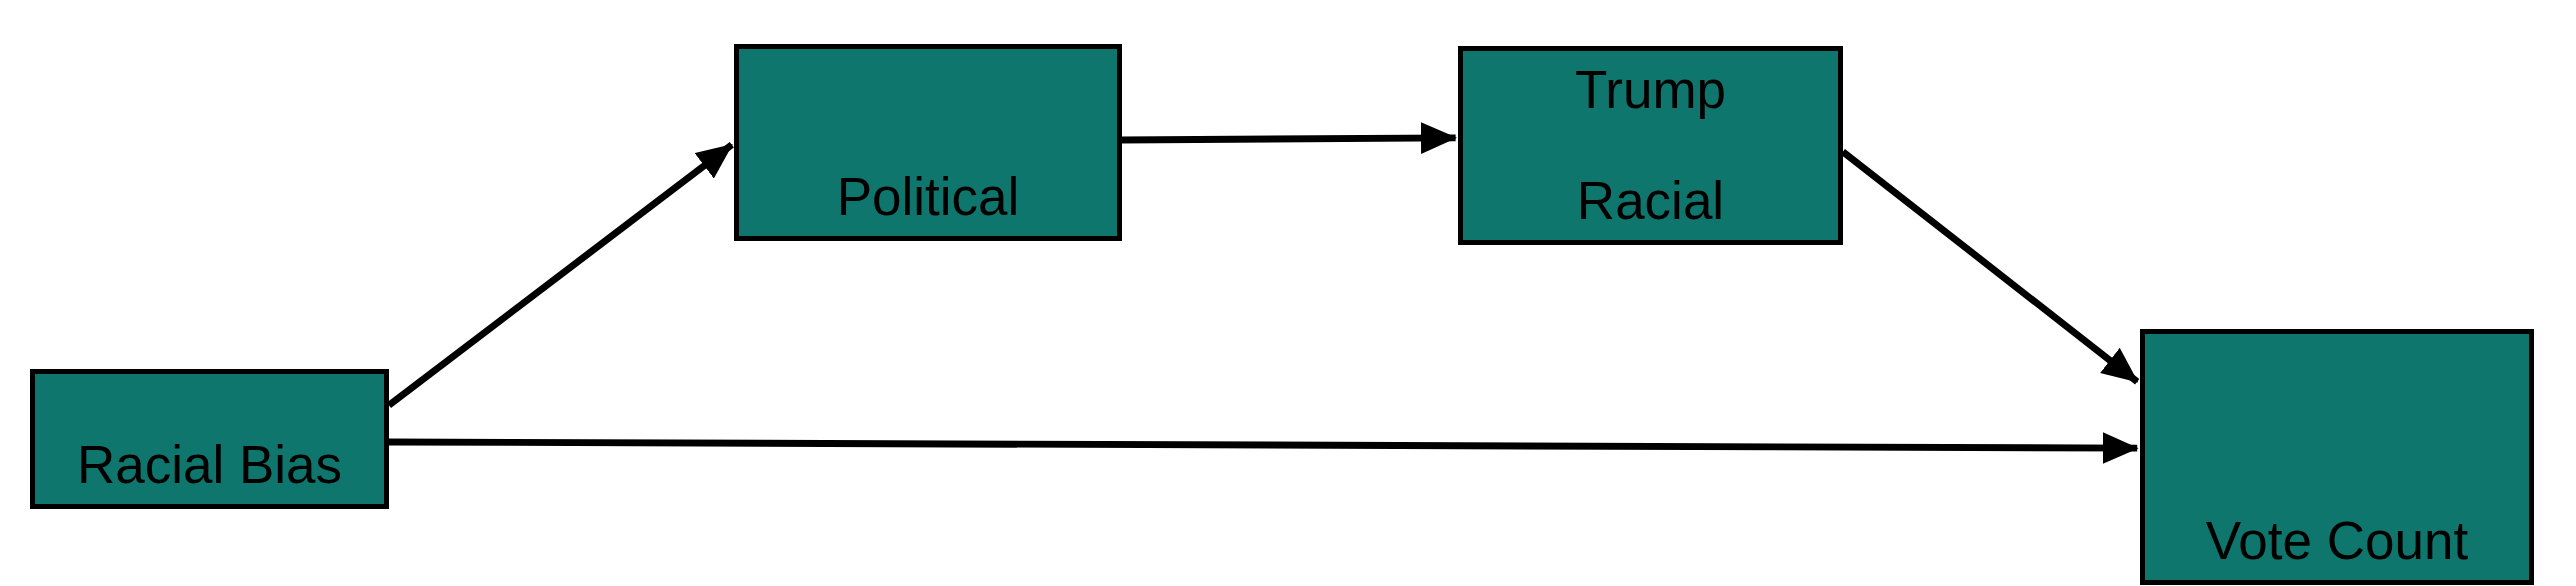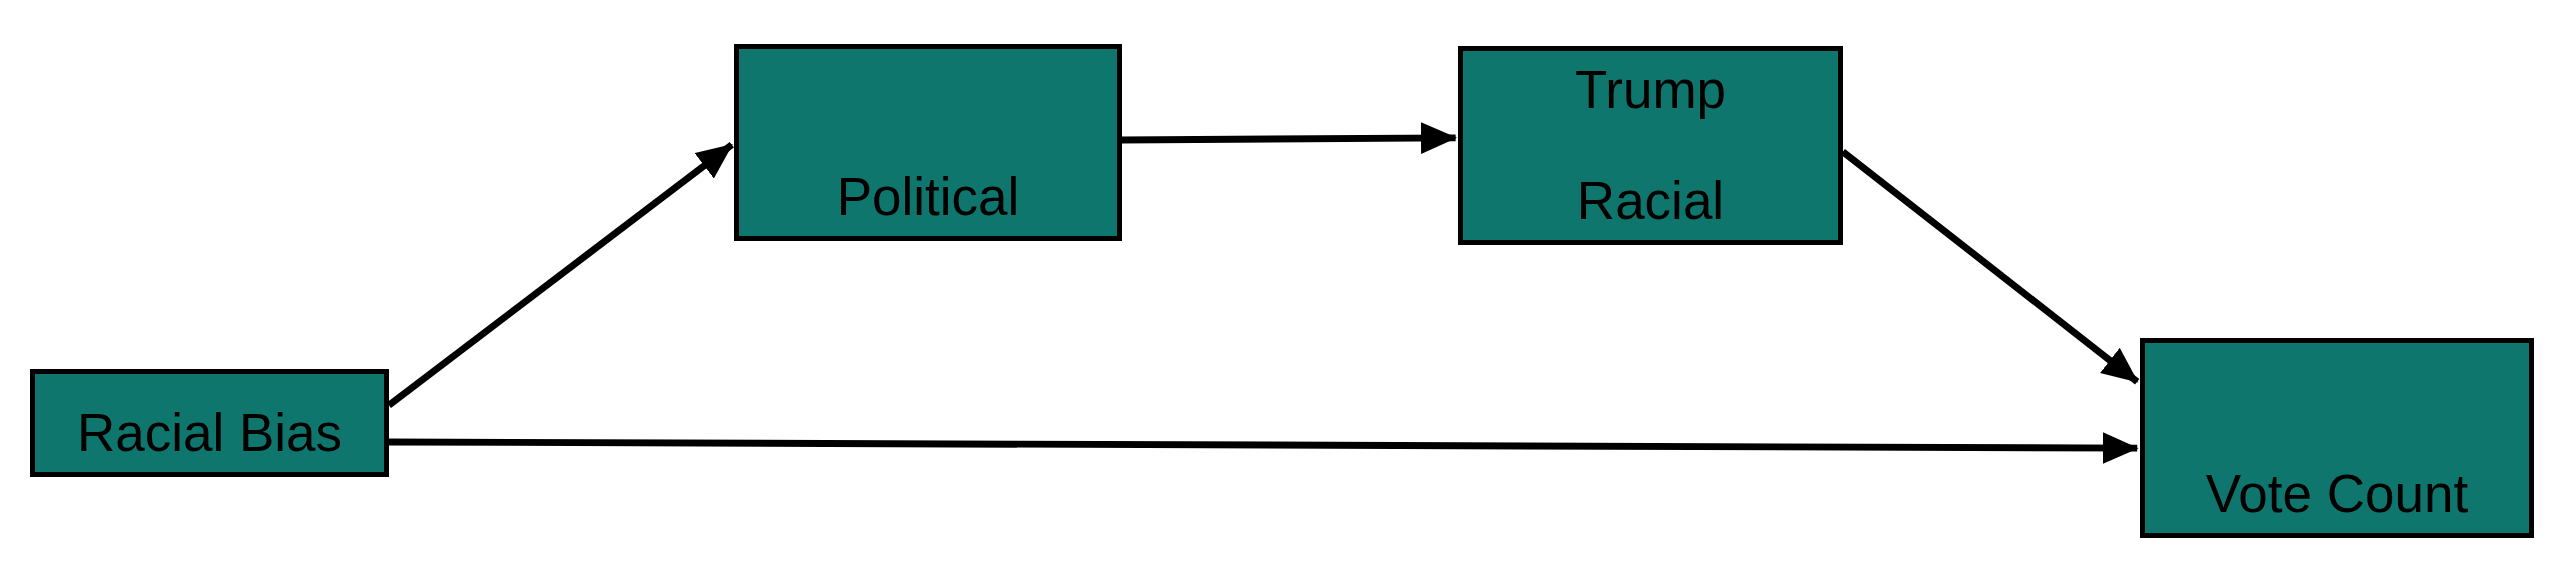--- a/index.html
+++ b/index.html
@@ -37,24 +37,24 @@
     justify-content: flex-end;
     text-align: center;
     color: #000000;
     font-size: 53px;
     line-height: 79px;
     white-space: nowrap;
   }
   .node span {
     display: block;
   }
-  .node-racial-bias        { left: 30px;   top: 369px; width: 359px; height: 108px; }
+  .node-racial-bias        { left: 30px;   top: 369px; width: 359px; height: 140px; }
   .node-political-orientation { left: 734px; top: 44px;  width: 388px; height: 197px; }
   .node-trump-support      { left: 1458px; top: 46px;  width: 385px; height: 199px; gap: 32px; }
-  .node-vote-count-support { left: 2140px; top: 338px; width: 394px; height: 200px; }
+  .node-vote-count-support { left: 2140px; top: 329px; width: 394px; height: 256px; }
 </style>
 </head>
 <body>
 
 <div class="canvas">
 
   <svg class="edges-layer" width="2576" height="586" viewBox="0 0 3718 846" xmlns="http://www.w3.org/2000/svg">
     <defs>
       <marker id="arrowhead" markerUnits="userSpaceOnUse" markerWidth="54" markerHeight="48" refX="50" refY="23" orient="auto">
         <path d="M0,0 L52,23 L0,46 Z" fill="#000000"></path>

